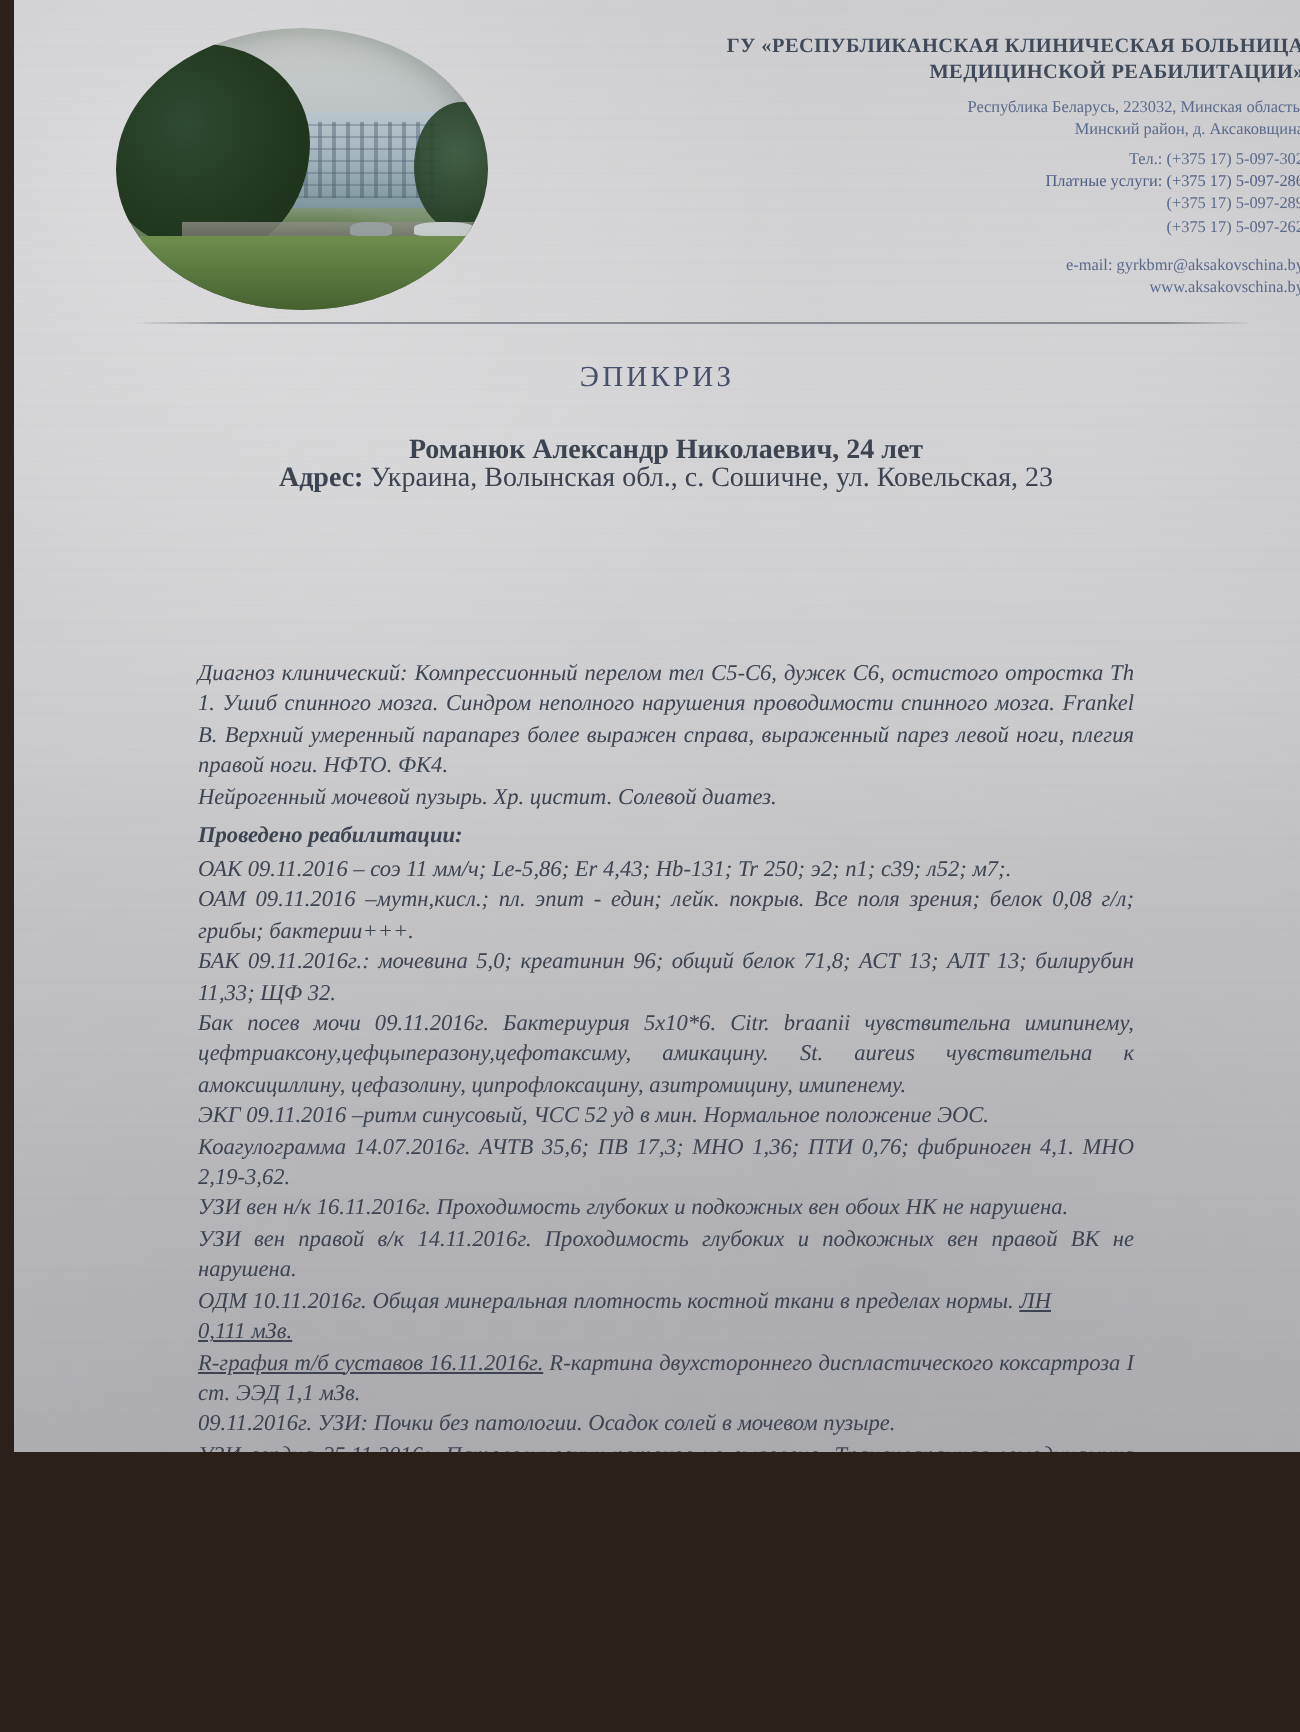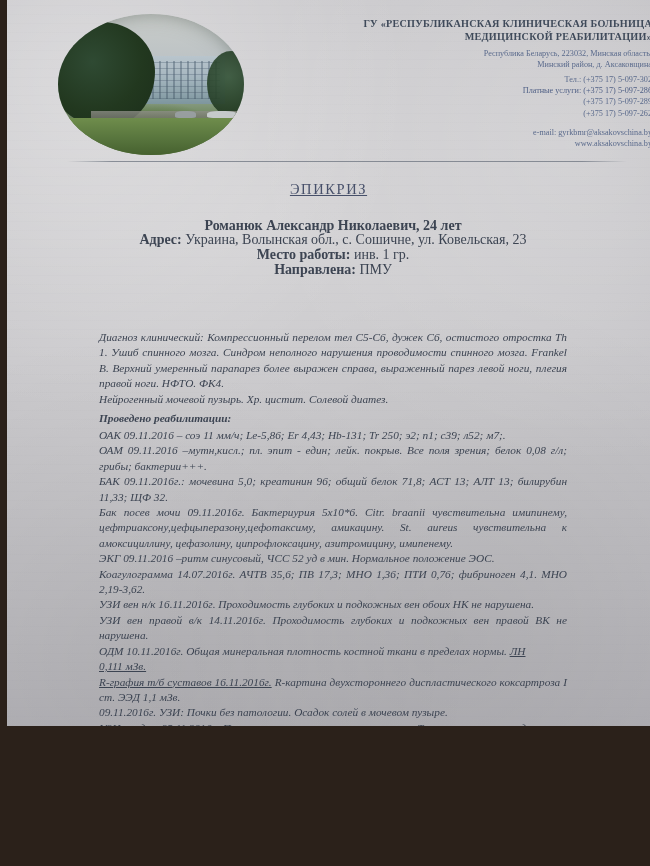--- a/index.html
+++ b/index.html
@@ -153,21 +153,20 @@
     z-index: 3;
   }
 
   
   #title {
     left: 0; top: 181px; width: 643px;
     text-align: center;
     font-size: 14.5px;
     letter-spacing: 1.6px;
     color: #47506a;
-    text-decoration: underline;
   }
   #subtitle {
     left: 0; top: 198px; width: 643px;
     text-align: center;
     font-style: italic; font-weight: bold;
     font-size: 12.6px;
     letter-spacing: .4px;
   }
 
   
@@ -213,21 +212,19 @@
   <div class="ink" id="tel">Тел.: (+375 17)  5-097-302<br><span class="paid">Платные услуги: (+375 17)  5-097-286</span><br>(+375 17)  5-097-289<br>(+375 17)  5-097-262</div>
 
   <div class="ink" id="email">e-mail: gyrkbmr@aksakovschina.by<br>www.aksakovschina.by</div>
 
   <div id="rule"></div>
 
   <div class="ink" id="title">ЭПИКРИЗ</div>
 
   <div class="ink blk b" id="ln-name">Романюк Александр Николаевич, 24 лет</div>
   <div class="ink blk b" id="ln-addr"><b>Адрес:</b> Украина, Волынская обл., с. Сошичне, ул. Ковельская, 23</div>
-  <div class="ink blk b" id="ln-work"><b>Место работы:</b> инв. 1 гр.</div>
-  <div class="ink blk b" id="ln-ref"><b>Направлена:</b> ПМУ</div>
 
   <div class="ink blk it just" id="diag"><span>Диагноз клинический:</span> Компрессионный перелом тел С5-С6, дужек С6, остистого отростка Th 1. Ушиб спинного мозга. Синдром неполного нарушения проводимости спинного мозга. Frankel B. Верхний умеренный парапарез более выражен справа, выраженный парез левой ноги, плегия правой ноги. НФТО. ФК4.<br>Нейрогенный мочевой пузырь. Хр. цистит. Солевой диатез.</div>
 
   <div class="ink blk" id="exam-h">Проведено реабилитации:</div>
   <div class="ink blk it just" id="exam">ОАК 09.11.2016 – соэ 11 мм/ч; Le-5,86; Er 4,43; Hb-131; Tr 250; э2; n1; c39; л52; м7;.<br>ОАМ 09.11.2016 –мутн,кисл.; пл. эпит - един; лейк. покрыв. Все поля зрения; белок 0,08 г/л; грибы; бактерии+++.<br>БАК 09.11.2016г.: мочевина 5,0; креатинин 96; общий белок 71,8; АСТ 13; АЛТ 13; билирубин 11,33; ЩФ 32.<br>Бак посев мочи 09.11.2016г. Бактериурия 5х10*6. Citr. braanii чувствительна имипинему, цефтриаксону,цефцыперазону,цефотаксиму, амикацину. St. aureus чувствительна к амоксициллину, цефазолину, ципрофлоксацину, азитромицину, имипенему.<br>ЭКГ 09.11.2016 –ритм синусовый, ЧСС 52  уд в мин. Нормальное положение ЭОС.<br>Коагулограмма 14.07.2016г. АЧТВ 35,6; ПВ 17,3; МНО 1,36; ПТИ 0,76; фибриноген 4,1. МНО 2,19-3,62.<br>УЗИ вен н/к 16.11.2016г. Проходимость глубоких  и подкожных вен обоих НК не нарушена.<br>УЗИ вен правой в/к 14.11.2016г. Проходимость глубоких  и подкожных вен правой ВК не нарушена.<br>ОДМ 10.11.2016г. Общая минеральная плотность костной ткани в пределах нормы. <span class="u">ЛН</span><br><span class="u">0,111 мЗв.</span><br><span class="u">R-графия  т/б  суставов  16.11.2016г.</span> R-картина двухстороннего диспластического коксартроза I ст. ЭЭД 1,1 мЗв.<br>09.11.2016г. УЗИ: Почки без патологии. Осадок солей в мочевом пузыре.<br>УЗИ сердца 25.11.2016г. Патологических потоков не выявлено.  Трансклапанная гемодинамика удовлетворительная. Камеры сердца не расширены. Систолическая и диастолическая функция миокарда ЛЖ не нарушены.<br>К. уролога 15.11.2015г. Д-з: см. выше. Коррекция лечения. Даны рекомендации.<br>Осмотрен вр. ЛФК. ФТЛ.<br></div>
 
 </div>
 
 </body></html>

